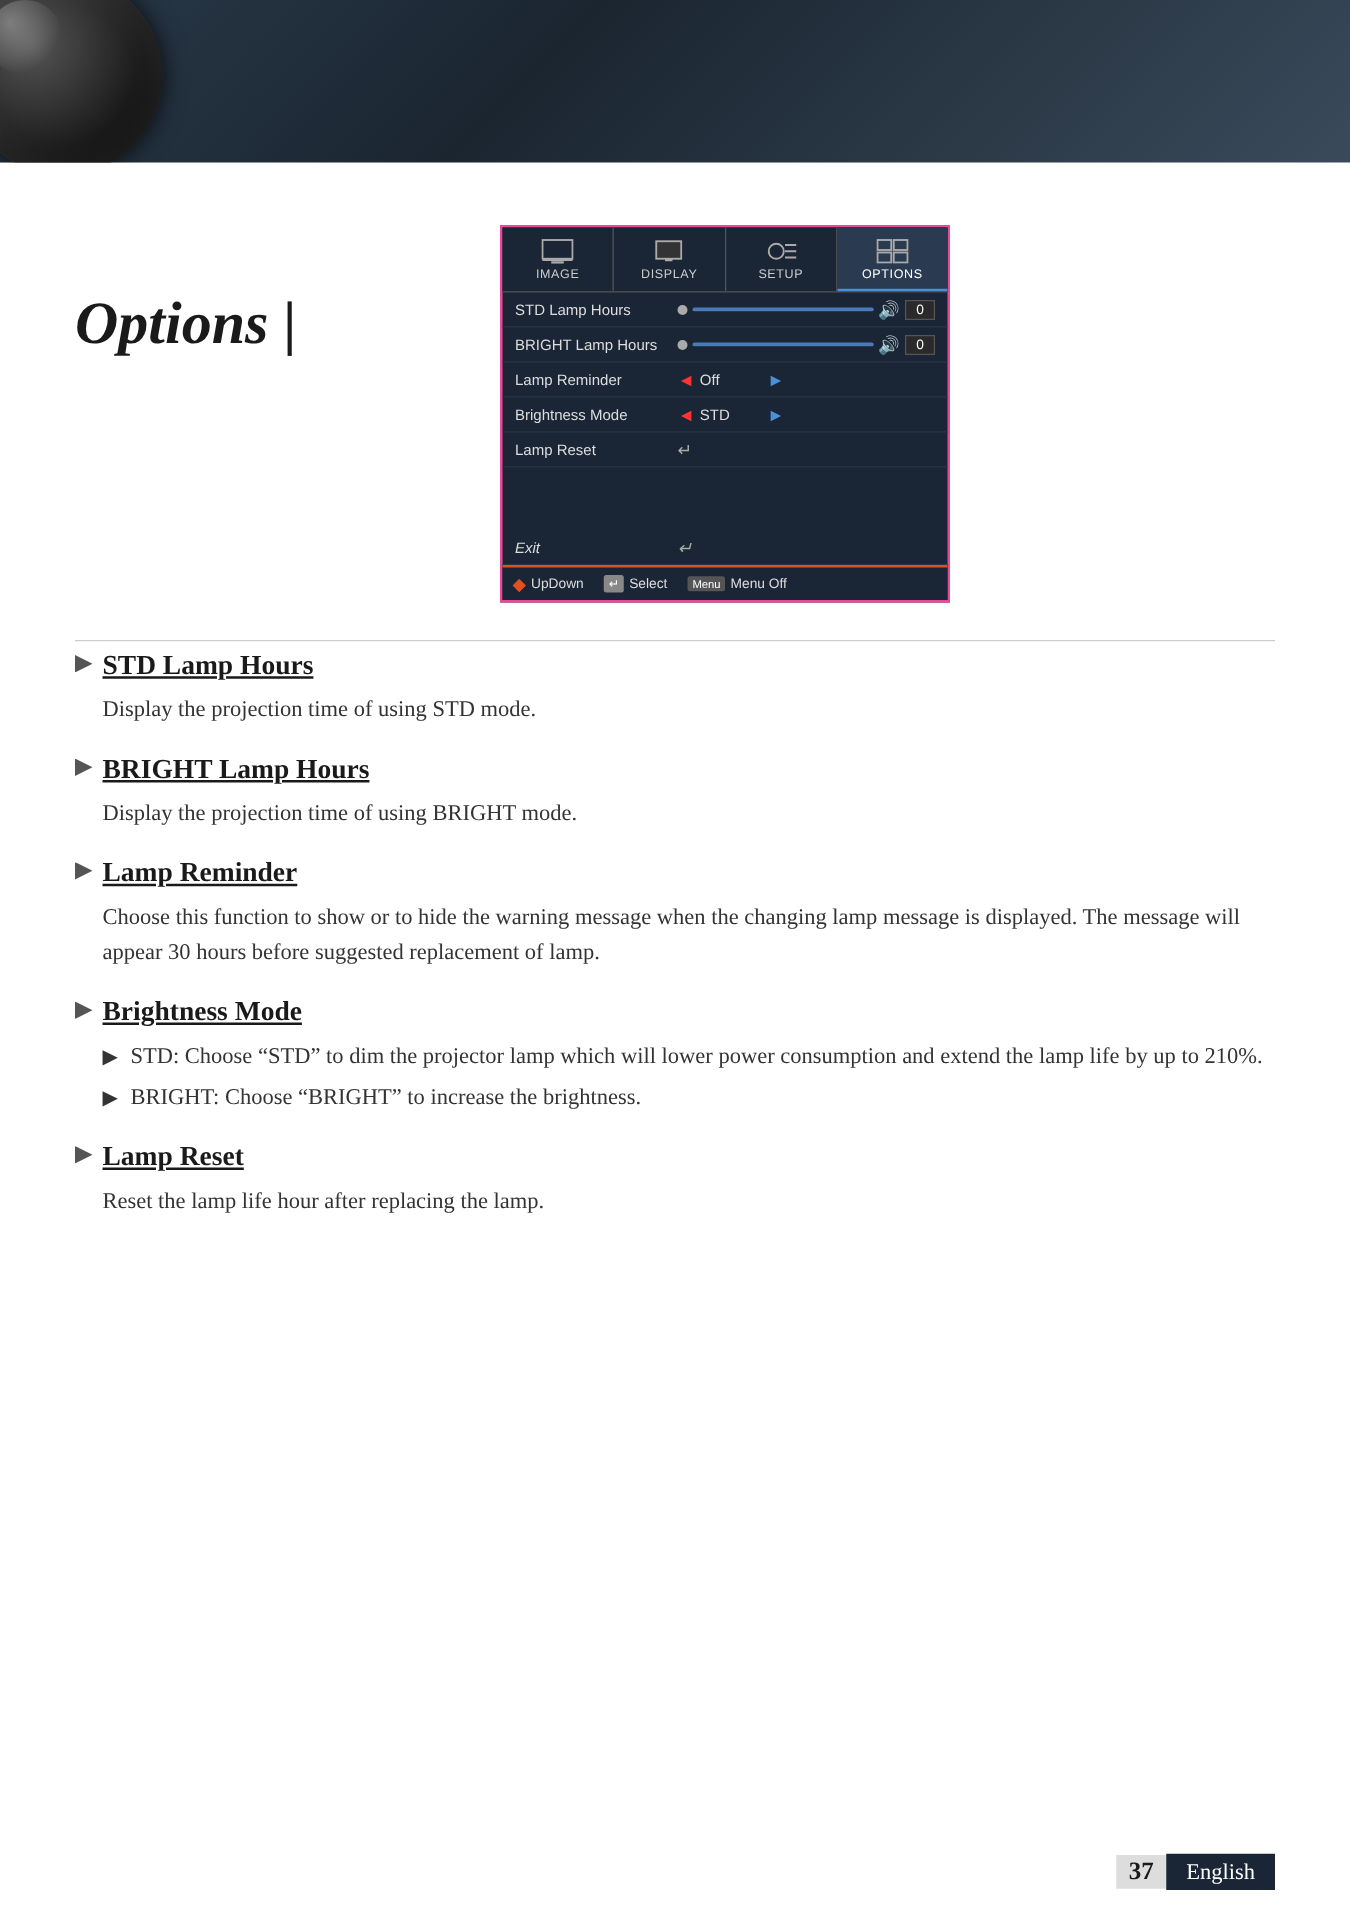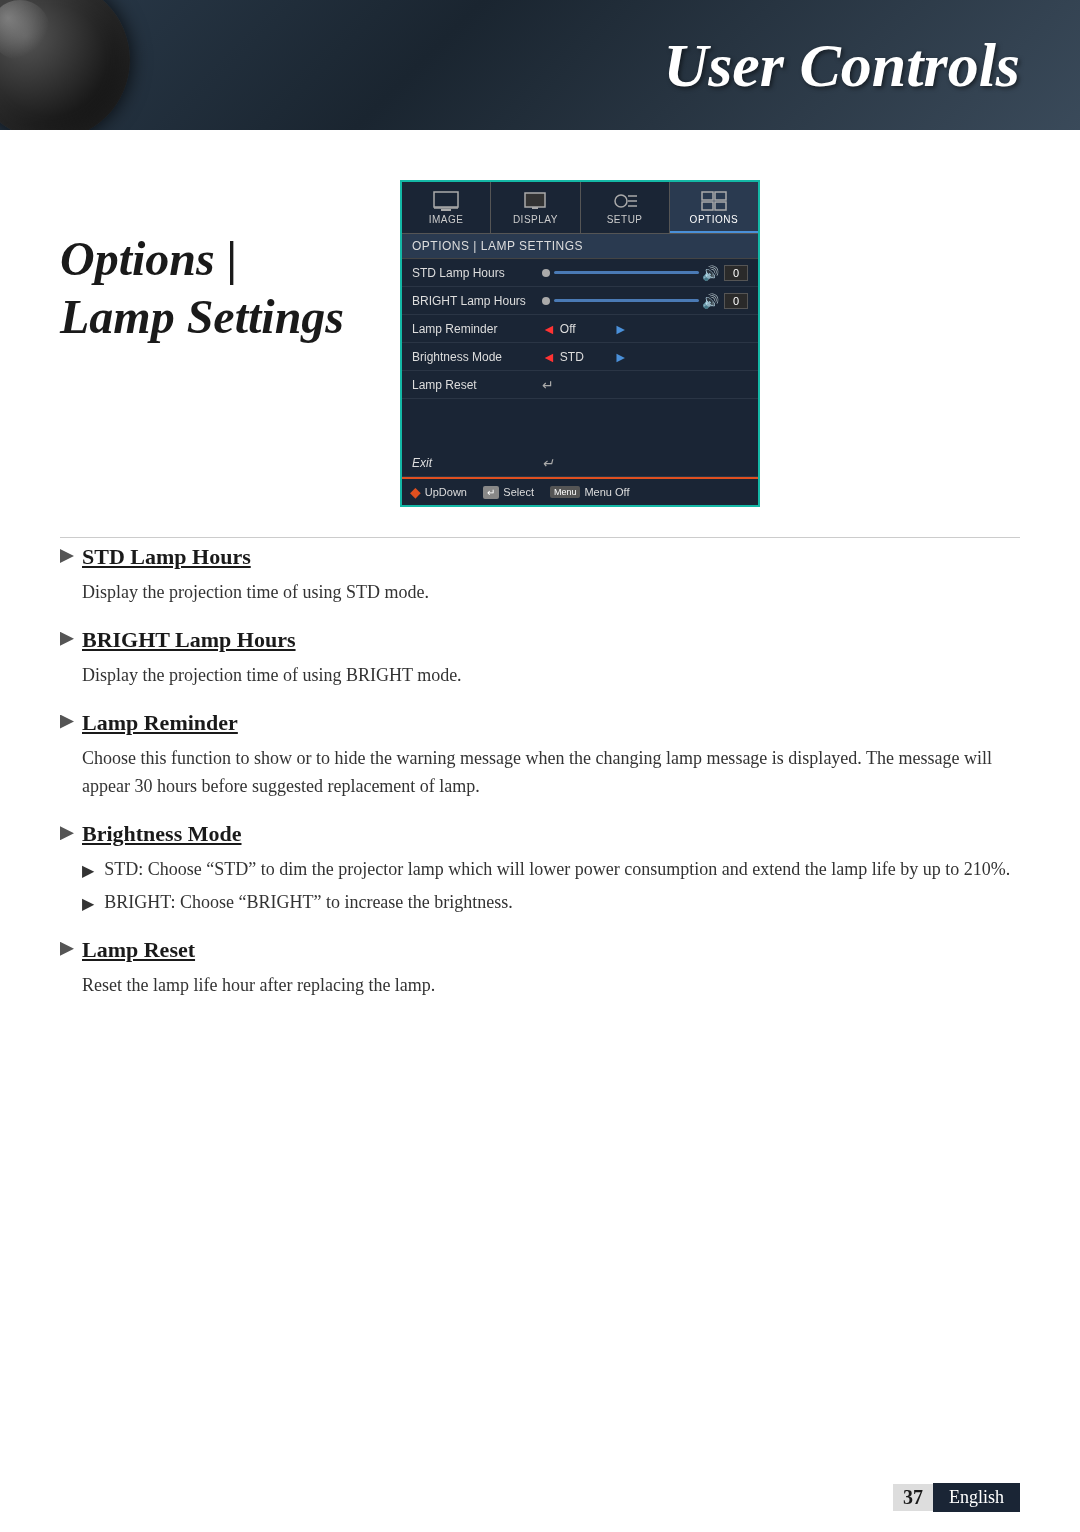--- a/index.html
+++ b/index.html
@@ -82,21 +82,21 @@
       font-weight: bold;
       color: #1a1a1a;
       line-height: 1.2;
       font-family: Georgia, serif;
     }
 
     
     .osd-menu {
       flex: 1;
       background: #1a2535;
-      border: 2px solid #14b8a6;
+      border: 2px solid #ec4899;
       width: 360px;
       max-width: 360px;
       font-family: Arial, sans-serif;
       font-size: 13px;
       color: #ffffff;
       margin-top: 10px;
     }
 
     .osd-tabs {
       display: flex;
@@ -374,31 +374,29 @@
       height: 1px;
       background: #ccc;
       margin: 6px 0;
     }
   </style>
 </head>
 <body>
 
 <div class="header">
   <div class="header-lens"></div>
-  <h1 class="header-title">User Controls</h1>
 </div>
 
 <div class="main-content">
 
   <div class="menu-area">
 
     <div class="section-title-block">
       <div class="section-title">
         <span>Options |</span><br>
-        <span>Lamp Settings</span>
       </div>
     </div>
 
     <div class="osd-menu">
 
       <div class="osd-tabs">
         <div class="osd-tab">
           <div class="osd-tab-icon">
             <svg width="26" height="20" viewBox="0 0 26 20">
               <rect x="1" y="1" width="24" height="15" fill="none" stroke="#aaa" stroke-width="1.5"></rect>
@@ -434,21 +432,20 @@
               <rect x="1" y="1" width="11" height="8" fill="none" stroke="#aaa" stroke-width="1.5"></rect>
               <rect x="14" y="1" width="11" height="8" fill="none" stroke="#aaa" stroke-width="1.5"></rect>
               <rect x="1" y="11" width="11" height="8" fill="none" stroke="#aaa" stroke-width="1.5"></rect>
               <rect x="14" y="11" width="11" height="8" fill="none" stroke="#aaa" stroke-width="1.5"></rect>
             </svg>
           </div>
           <span class="osd-tab-label">OPTIONS</span>
         </div>
       </div>
 
-      <div class="osd-breadcrumb">OPTIONS | LAMP SETTINGS</div>
 
       <div class="osd-row">
         <span class="osd-row-label">STD Lamp Hours</span>
         <div class="osd-row-control">
           <div class="osd-slider-container">
             <span class="osd-slider-dot"></span>
             <div class="osd-slider-bar"></div>
             <span class="osd-slider-icon">🔊</span>
           </div>
           <div class="osd-value-box">0</div>

